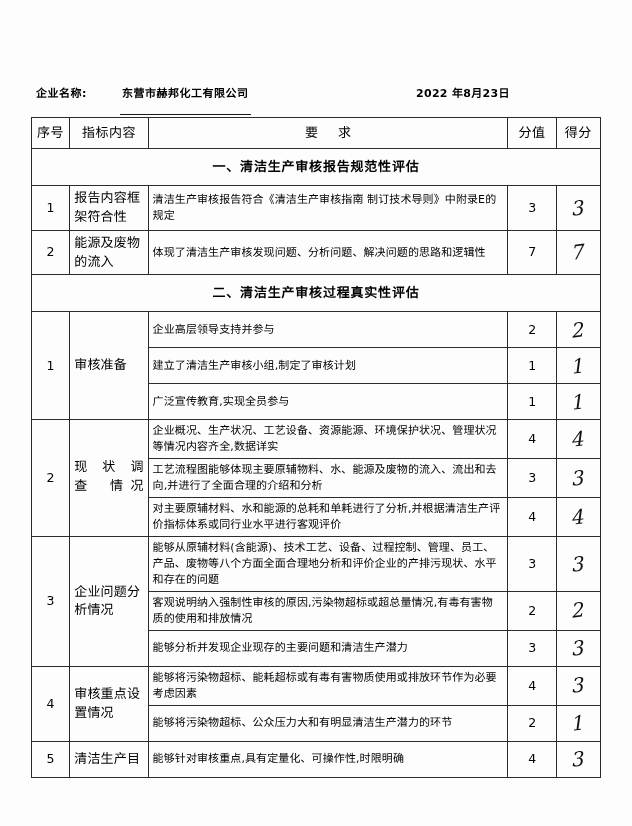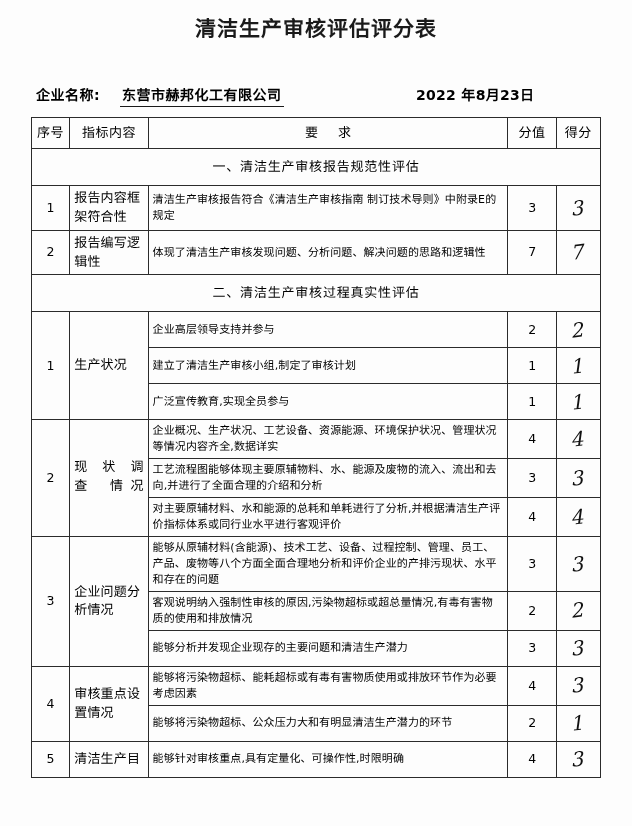--- a/index.html
+++ b/index.html
@@ -37,37 +37,37 @@
     font-family: "DejaVu Sans", "Liberation Sans", sans-serif;
   }
 
   
   .meta-row {
     position: absolute;
     top: 84px;
     left: 36px;
     width: 566px;
     height: 24px;
-    font-size: 14px;
+    font-size: 11px;
     font-weight: 700;
   }
   .meta-label {
     position: absolute;
     left: 0;
     top: 0;
     white-space: nowrap;
     letter-spacing: 0.5px;
   }
   .meta-value {
     position: absolute;
     left: 84px;
     top: 0;
     white-space: nowrap;
     border-bottom: 1.3px solid #1a1a1a;
-    padding: 0 2px 2px 2px;
+    padding: 0 2px 14px 2px;
     letter-spacing: 0.5px;
   }
   .meta-date {
     position: absolute;
     left: 380px;
     top: 0;
     white-space: nowrap;
     font-weight: 700;
     letter-spacing: 0.3px;
   }
@@ -101,21 +101,21 @@
     font-size: 13px;
     font-weight: 700;
     height: 24px;
     padding: 2px 3px;
     letter-spacing: 0.5px;
   }
   .head-req { letter-spacing: 8px; text-indent: 8px; }
 
   .section-row td {
     text-align: center;
-    font-weight: 400;
+    font-weight: 700;
     font-size: 13px;
     height: 30px;
     letter-spacing: 0.8px;
   }
 
   .idx-cell {
     text-align: center;
     font-size: 12.5px;
   }
   .name-cell {
@@ -151,21 +151,20 @@
   .score-inner {
     display: inline-block;
     transform: rotate(-3deg) skewX(-4deg);
   }
 </style>
 </head>
 <body>
 
 <div class="page">
 
-  <div class="doc-title">清洁生产审核评估评分表</div>
 
   <div class="meta-row">
     <span class="meta-label">企业名称:</span>
     <span class="meta-value">东营市赫邦化工有限公司</span>
     <span class="meta-date">2022 年8月23日</span>
   </div>
 
   <table class="score-table">
     <colgroup>
       <col class="col-no">
@@ -189,31 +188,31 @@
         </tr>
         <tr>
           <td class="idx-cell" rowspan="1">1</td>
           <td class="name-cell" rowspan="1">报告内容框架符合性</td>
           <td class="req-cell">清洁生产审核报告符合《清洁生产审核指南 制订技术导则》中附录E的规定</td>
           <td class="points-cell">3</td>
           <td class="score-cell"><span class="score-inner">3</span></td>
         </tr>
         <tr>
           <td class="idx-cell" rowspan="1">2</td>
-          <td class="name-cell" rowspan="1">报告编写逻辑性</td>
+          <td class="name-cell" rowspan="1">能源及废物的流入</td>
           <td class="req-cell">体现了清洁生产审核发现问题、分析问题、解决问题的思路和逻辑性</td>
           <td class="points-cell">7</td>
           <td class="score-cell"><span class="score-inner">7</span></td>
         </tr>
         <tr class="section-row">
           <td colspan="5">二、清洁生产审核过程真实性评估</td>
         </tr>
         <tr>
           <td class="idx-cell" rowspan="3">1</td>
-          <td class="name-cell" rowspan="3">生产状况</td>
+          <td class="name-cell" rowspan="3">审核准备</td>
           <td class="req-cell">企业高层领导支持并参与</td>
           <td class="points-cell">2</td>
           <td class="score-cell"><span class="score-inner">2</span></td>
         </tr>
         <tr>
           <td class="req-cell">建立了清洁生产审核小组,制定了审核计划</td>
           <td class="points-cell">1</td>
           <td class="score-cell"><span class="score-inner">1</span></td>
         </tr>
         <tr>

